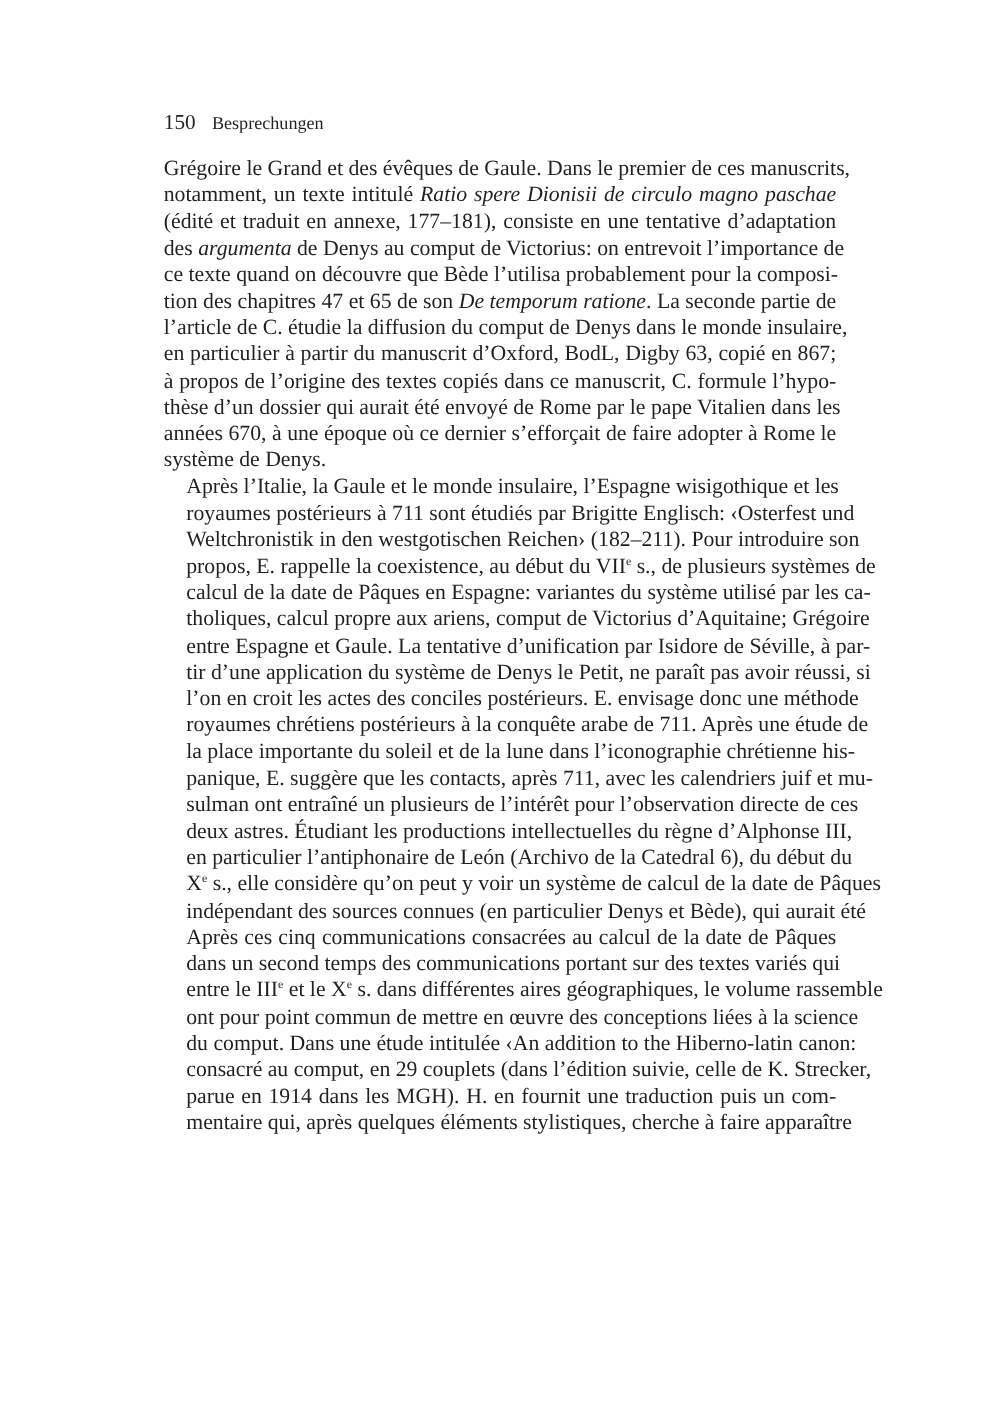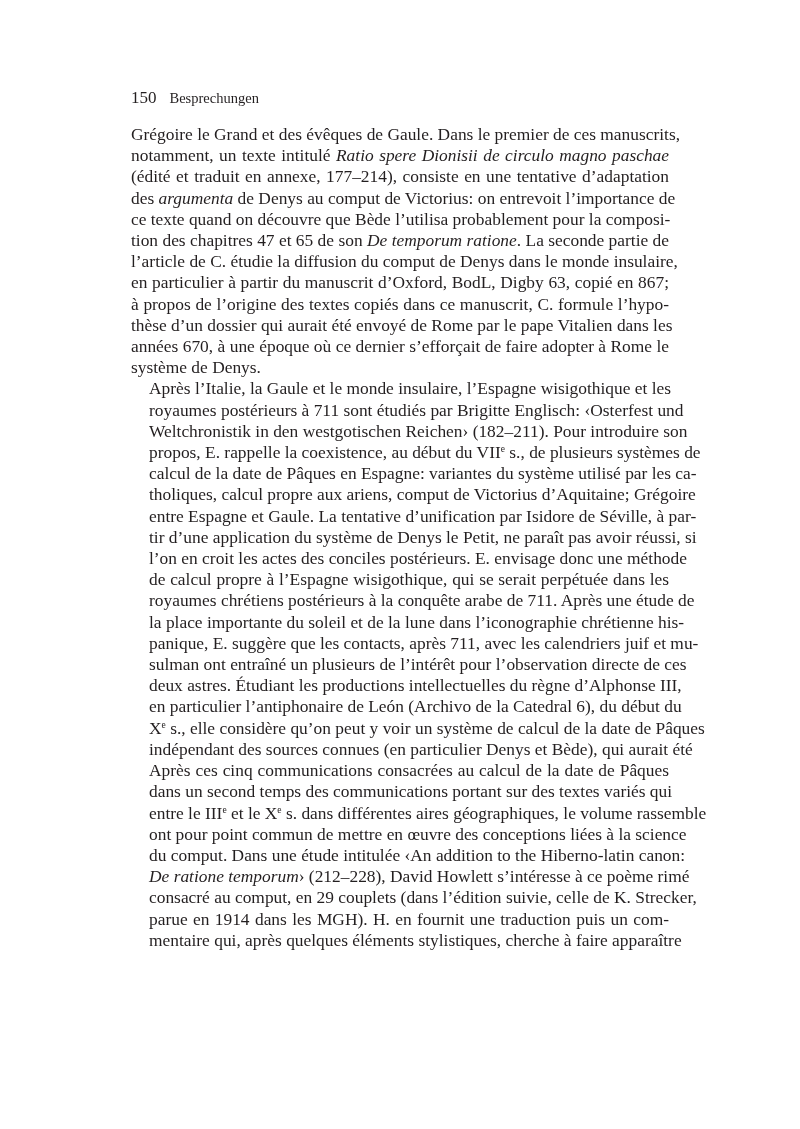--- a/index.html
+++ b/index.html
@@ -43,55 +43,53 @@
 
 <div class="running-head">
   <span class="page-num">150</span>
   <span class="section">Besprechungen</span>
 </div>
 
 <div class="text-block" id="text-block">
     <p>
       <span class="line"><span>Grégoire le Grand et des évêques de Gaule. Dans le premier de ces manuscrits,</span></span>
       <span class="line"><span>notamment, un texte intitulé </span><i>Ratio spere Dionisii de circulo magno paschae</i></span>
-      <span class="line"><span>(édité et traduit en annexe, 177–214), consiste en une tentative d’adaptation</span></span>
+      <span class="line"><span>(édité et traduit en annexe, 177–181), consiste en une tentative d’adaptation</span></span>
       <span class="line"><span>des </span><i>argumenta</i><span> de Denys au comput de Victorius: on entrevoit l’importance de</span></span>
       <span class="line"><span>ce texte quand on découvre que Bède l’utilisa probablement pour la composi-</span></span>
       <span class="line"><span>tion des chapitres 47 et 65 de son </span><i>De temporum ratione</i><span>. La seconde partie de</span></span>
       <span class="line"><span>l’article de C. étudie la diffusion du comput de Denys dans le monde insulaire,</span></span>
       <span class="line"><span>en particulier à partir du manuscrit d’Oxford, BodL, Digby 63, copié en 867;</span></span>
       <span class="line"><span>à propos de l’origine des textes copiés dans ce manuscrit, C. formule l’hypo-</span></span>
       <span class="line"><span>thèse d’un dossier qui aurait été envoyé de Rome par le pape Vitalien dans les</span></span>
       <span class="line"><span>années 670, à une époque où ce dernier s’efforçait de faire adopter à Rome le</span></span>
       <span class="line last"><span>système de Denys.</span></span>
     </p>
     <p class="indent">
       <span class="line" style="text-indent: 18px;"><span>Après l’Italie, la Gaule et le monde insulaire, l’Espagne wisigothique et les</span></span>
       <span class="line"><span>royaumes postérieurs à 711 sont étudiés par Brigitte Englisch: ‹Osterfest und</span></span>
       <span class="line"><span>Weltchronistik in den westgotischen Reichen› (182–211). Pour introduire son</span></span>
       <span class="line"><span>propos, E. rappelle la coexistence, au début du VII</span><sup>e</sup><span> s., de plusieurs systèmes de</span></span>
       <span class="line"><span>calcul de la date de Pâques en Espagne: variantes du système utilisé par les ca-</span></span>
       <span class="line"><span>tholiques, calcul propre aux ariens, comput de Victorius d’Aquitaine; Grégoire</span></span>
       <span class="line"><span>entre Espagne et Gaule. La tentative d’unification par Isidore de Séville, à par-</span></span>
       <span class="line"><span>tir d’une application du système de Denys le Petit, ne paraît pas avoir réussi, si</span></span>
       <span class="line"><span>l’on en croit les actes des conciles postérieurs. E. envisage donc une méthode</span></span>
-      <span class="line"><span>de calcul propre à l’Espagne wisigothique, qui se serait perpétuée dans les</span></span>
       <span class="line"><span>royaumes chrétiens postérieurs à la conquête arabe de 711. Après une étude de</span></span>
       <span class="line"><span>la place importante du soleil et de la lune dans l’iconographie chrétienne his-</span></span>
       <span class="line"><span>panique, E. suggère que les contacts, après 711, avec les calendriers juif et mu-</span></span>
       <span class="line"><span>sulman ont entraîné un plusieurs de l’intérêt pour l’observation directe de ces</span></span>
       <span class="line"><span>deux astres. Étudiant les productions intellectuelles du règne d’Alphonse III,</span></span>
       <span class="line"><span>en particulier l’antiphonaire de León (Archivo de la Catedral 6), du début du</span></span>
       <span class="line"><span>X</span><sup>e</sup><span> s., elle considère qu’on peut y voir un système de calcul de la date de Pâques</span></span>
       <span class="line"><span>indépendant des sources connues (en particulier Denys et Bède), qui aurait été</span></span>
     </p>
     <p class="indent">
       <span class="line" style="text-indent: 18px;"><span>Après ces cinq communications consacrées au calcul de la date de Pâques</span></span>
       <span class="line"><span>dans un second temps des communications portant sur des textes variés qui</span></span>
       <span class="line"><span>entre le III</span><sup>e</sup><span> et le X</span><sup>e</sup><span> s. dans différentes aires géographiques, le volume rassemble</span></span>
       <span class="line"><span>ont pour point commun de mettre en œuvre des conceptions liées à la science</span></span>
       <span class="line"><span>du comput. Dans une étude intitulée ‹An addition to the Hiberno-latin canon:</span></span>
-      <span class="line"><i>De ratione temporum</i><span>› (212–228), David Howlett s’intéresse à ce poème rimé</span></span>
       <span class="line"><span>consacré au comput, en 29 couplets (dans l’édition suivie, celle de K. Strecker,</span></span>
       <span class="line"><span>parue en 1914 dans les MGH). H. en fournit une traduction puis un com-</span></span>
       <span class="line last"><span>mentaire qui, après quelques éléments stylistiques, cherche à faire apparaître</span></span>
     </p>
   </div>
 
 </body></html>

